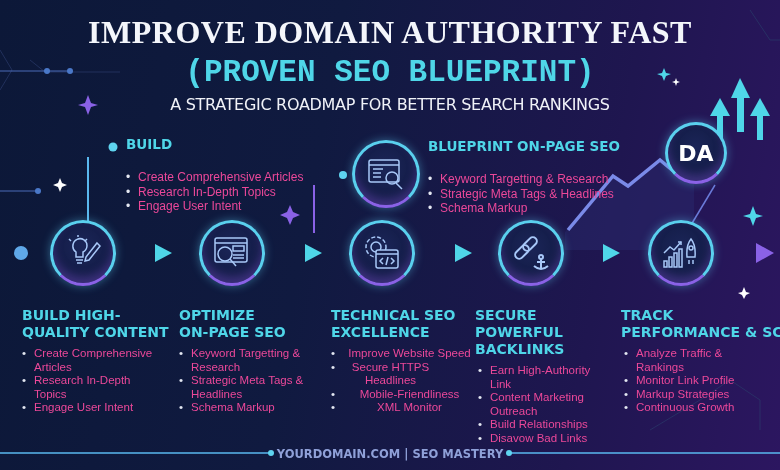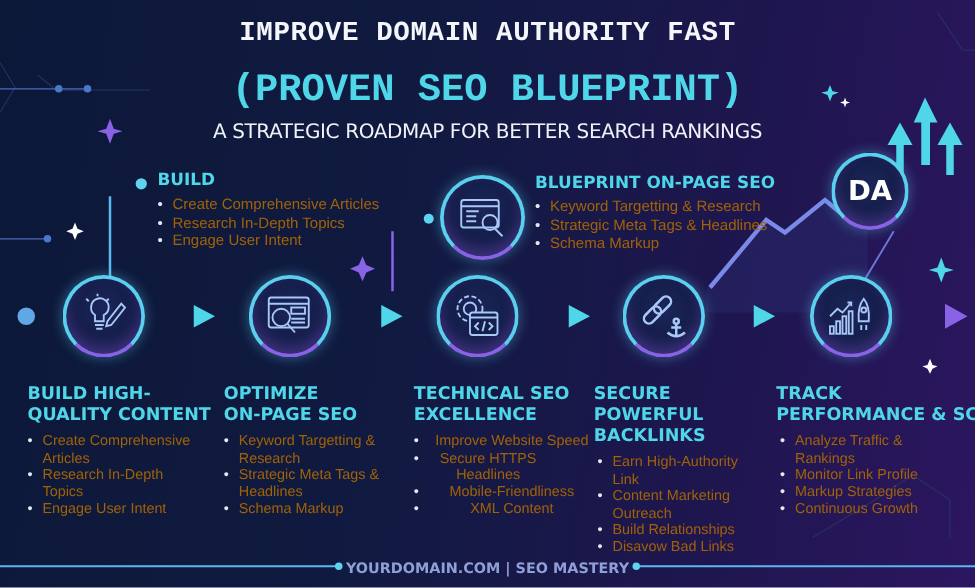--- a/index.html
+++ b/index.html
@@ -2,28 +2,28 @@
 <html><head>
 <meta charset="utf-8">
 <style>
   html, body { margin:0; padding:0; }
   body {
     width:780px; height:470px; overflow:hidden; position:relative;
     background: linear-gradient(100deg, #0c1838 0%, #101a40 40%, #1f1650 75%, #2c1660 100%);
     font-family: "Liberation Sans", sans-serif; color:#e8ecf5;
   }
   .abs { position:absolute; }
-  .title1 { left:0; width:780px; top:14px; text-align:center; font-size:22px; font-weight:bold; color:#f4f6fb; letter-spacing:0.5px; font-family:Liberation Mono, monospace; }
+  .title1 { left:0; width:780px; top:14px; text-align:center; font-size:32px; font-weight:bold; color:#f4f6fb; letter-spacing:0.5px; font-family:Liberation Serif, serif; }
   .title2 { left:0; width:780px; top:55px; text-align:center; font-size:31px; font-weight:bold; color:#4fd6e8; font-family:Liberation Mono, monospace; }
   .subtitle { left:0; width:780px; top:95px; text-align:center; font-size:16px; color:#f0f2f8; font-family:"DejaVu Sans", sans-serif; letter-spacing:-0.3px; }
   .heading { color:#4fd6e8; font-weight:bold; font-family:"DejaVu Sans", sans-serif; }
   ul { margin:0; padding:0; list-style:none; }
-  li { position:relative; padding-left:12px; font-size:12px; line-height:14.5px; color:#a16207; }
+  li { position:relative; padding-left:12px; font-size:12px; line-height:14.5px; color:#ec4899; }
   li::before { content:"•"; position:absolute; left:0; top:0; color:#e4e8f2; }
-  .top-block .heading { font-size:13.5px; margin-bottom:4px; }
+  .top-block .heading { font-size:13.5px; margin-bottom:18px; }
   .bottom-col { top:307px; }
   .bottom-col .heading { font-size:14px; line-height:17px; margin-bottom:6px; }
   .bottom-col li { font-size:11.5px; line-height:13.5px; }
   .circle {
     position:absolute; width:66px; height:66px; border-radius:50%;
     border:3px solid #5ad0ee; box-sizing:border-box;
     background: radial-gradient(circle at 50% 40%, #1b2558 0%, #111a42 80%);
     box-shadow: 0 0 10px rgba(90,200,240,0.45), inset 0 -6px 10px rgba(140,90,230,0.35);
     border-bottom-color:#8a62e6;
     display:flex; align-items:center; justify-content:center;
@@ -217,21 +217,21 @@
 </div>
 <div class="abs bottom-col" style="left:331px;width:145px;">
   <div class="heading">
     <div>TECHNICAL SEO</div>
     <div>EXCELLENCE</div>
   </div>
   <ul style="width:145px;text-align:center;">
     <li>Improve Website Speed</li>
     <li style="width:95px;">Secure HTTPS Headlines</li>
     <li>Mobile-Friendliness</li>
-    <li>XML Content</li>
+    <li>XML Monitor</li>
   </ul>
 </div>
 <div class="abs bottom-col" style="left:475px;width:150px;">
   <div class="heading">
     <div>SECURE POWERFUL</div>
     <div>BACKLINKS</div>
   </div>
   <ul style="width:128px;margin-left:3px;">
     <li>Earn High-Authority Link</li>
     <li>Content Marketing Outreach</li>

